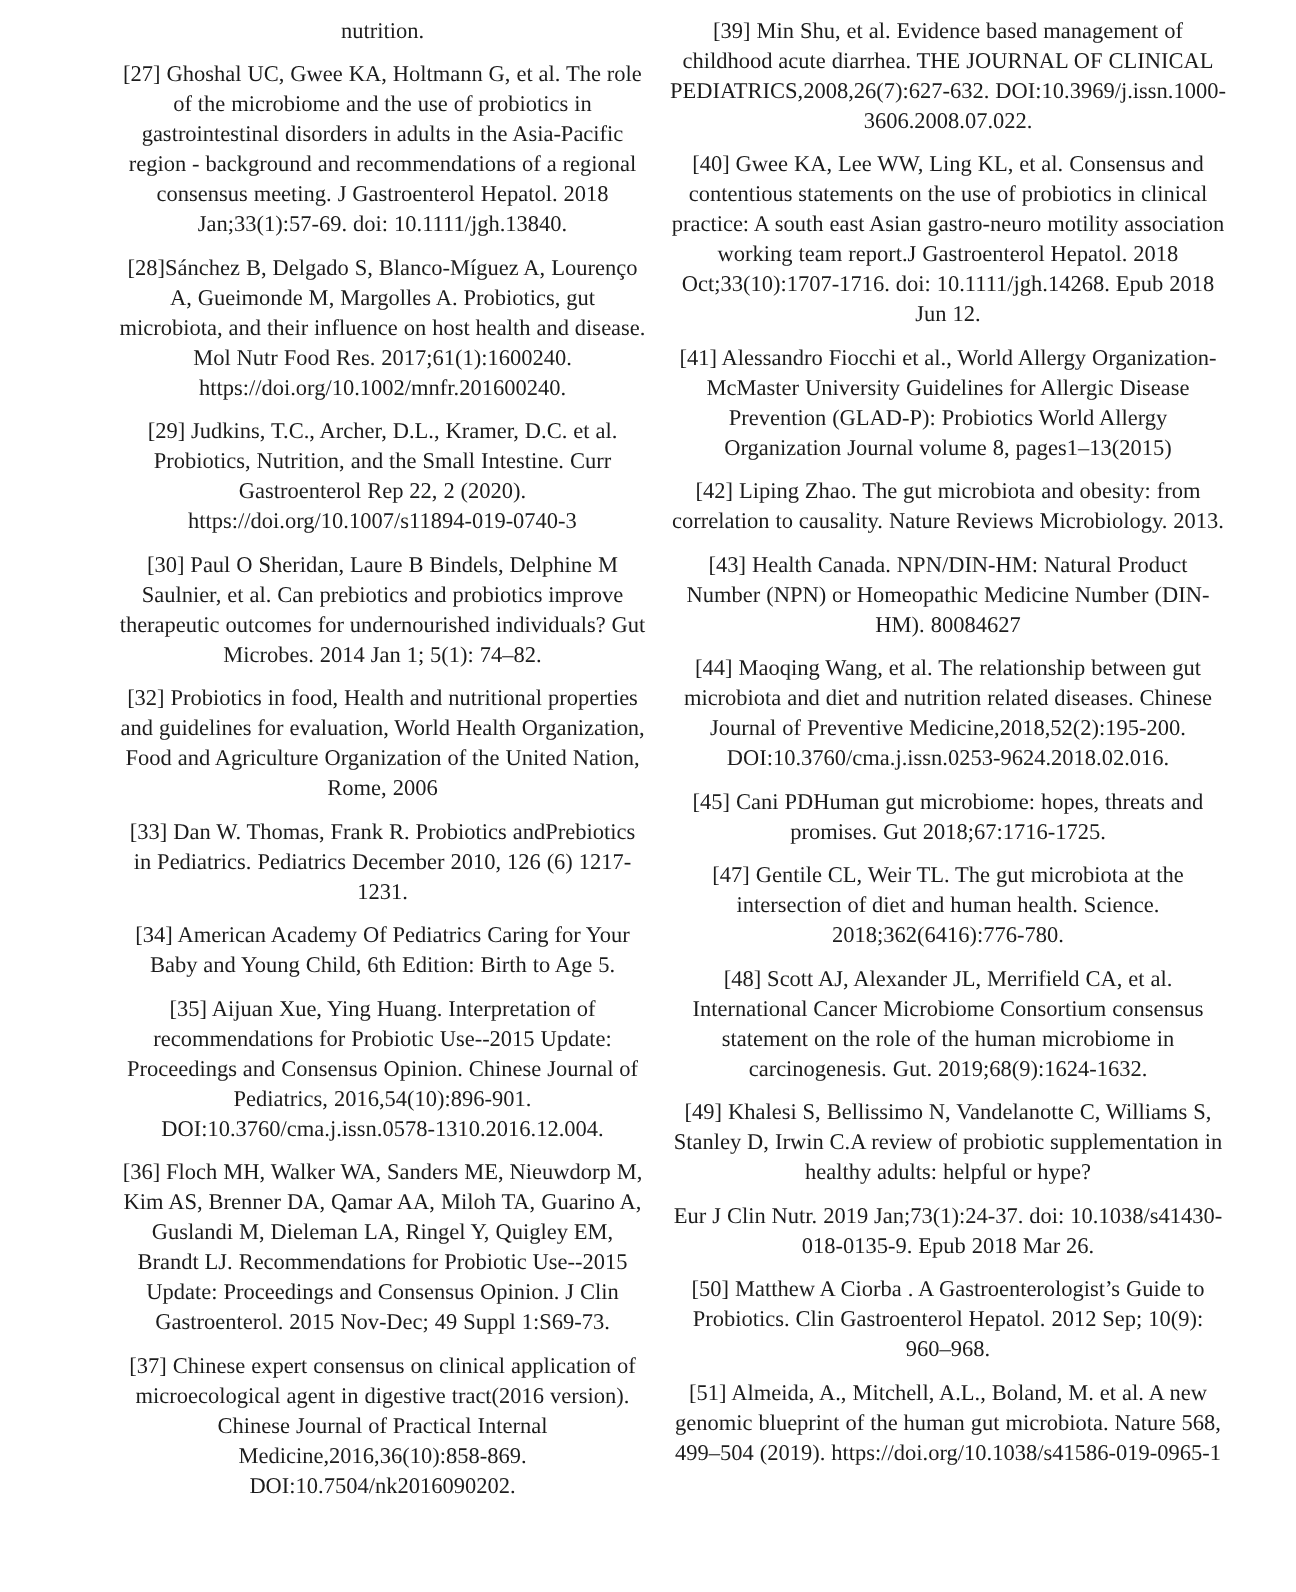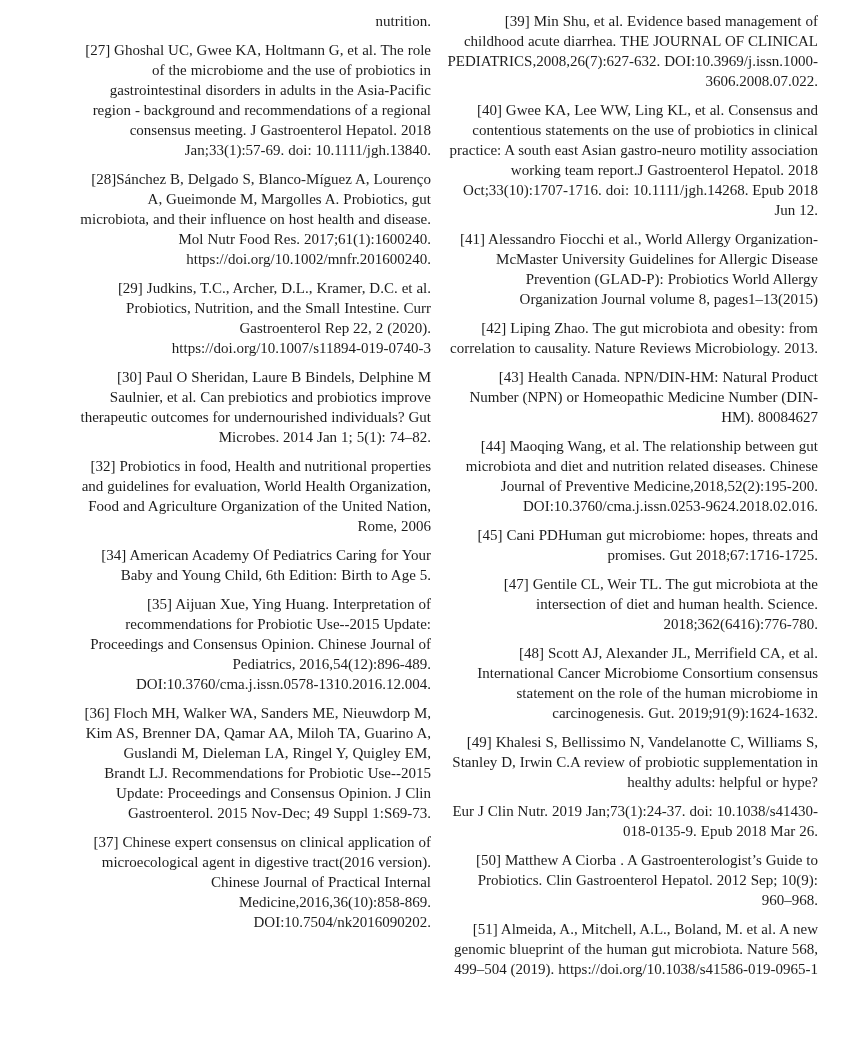--- a/index.html
+++ b/index.html
@@ -21,52 +21,53 @@
     line-height: 20px;
     color: #1c1c1c;
   }
   .col {
     flex: 0 0 auto;
   }
   .col-left  { width: 352px; }
   .col-right { width: 372px; }
   p.ref {
     margin: 0 0 9px 0;
-    text-align: right;
+    text-align: center;
     word-spacing: 0.2px;
   }
 </style>
 </head>
 <body>
 
 <div class="page">
 
   <div class="col col-left">
     <p class="ref">nutrition.</p>
     <p class="ref">[27] Ghoshal UC, Gwee KA, Holtmann G, et al. The role of the microbiome and the use of probiotics in gastrointestinal disorders in adults in the Asia-Pacific region - background and recommendations of a regional consensus meeting. J Gastroenterol Hepatol. 2018 Jan;33(1):57-69. doi: 10.1111/jgh.13840.</p>
     <p class="ref">[28]Sánchez B, Delgado S, Blanco-Míguez A, Lourenço A, Gueimonde M, Margolles A. Probiotics, gut microbiota, and their influence on host health and disease. Mol Nutr Food Res. 2017;61(1):1600240. https://doi.org/10.1002/mnfr.201600240.</p>
     <p class="ref">[29] Judkins, T.C., Archer, D.L., Kramer, D.C. et al. Probiotics, Nutrition, and the Small Intestine. Curr Gastroenterol Rep 22, 2 (2020). https://doi.org/10.1007/s11894-019-0740-3</p>
     <p class="ref">[30] Paul O Sheridan, Laure B Bindels, Delphine M Saulnier, et al. Can prebiotics and probiotics improve therapeutic outcomes for undernourished individuals? Gut Microbes. 2014 Jan 1; 5(1): 74–82.</p>
     <p class="ref">[32] Probiotics in food, Health and nutritional properties and guidelines for evaluation, World Health Organization, Food and Agriculture Organization of the United Nation, Rome, 2006</p>
+    <p class="ref">[33] Dan W. Thomas, Frank R. Probiotics andPrebiotics in Pediatrics. Pediatrics December 2010, 126 (6) 1217-1231.</p>
     <p class="ref">[34] American Academy Of Pediatrics Caring for Your Baby and Young Child, 6th Edition: Birth to Age 5.</p>
-    <p class="ref">[35] Aijuan Xue, Ying Huang. Interpretation of recommendations for Probiotic Use--2015 Update: Proceedings and Consensus Opinion. Chinese Journal of Pediatrics, 2016,54(12):896-489. DOI:10.3760/cma.j.issn.0578-1310.2016.12.004.</p>
+    <p class="ref">[35] Aijuan Xue, Ying Huang. Interpretation of recommendations for Probiotic Use--2015 Update: Proceedings and Consensus Opinion. Chinese Journal of Pediatrics, 2016,54(10):896-901. DOI:10.3760/cma.j.issn.0578-1310.2016.12.004.</p>
     <p class="ref">[36] Floch MH, Walker WA, Sanders ME, Nieuwdorp M, Kim AS, Brenner DA, Qamar AA, Miloh TA, Guarino A, Guslandi M, Dieleman LA, Ringel Y, Quigley EM, Brandt LJ. Recommendations for Probiotic Use--2015 Update: Proceedings and Consensus Opinion. J Clin Gastroenterol. 2015 Nov-Dec; 49 Suppl 1:S69-73.</p>
     <p class="ref">[37] Chinese expert consensus on clinical application of microecological agent in digestive tract(2016 version). Chinese Journal of Practical Internal Medicine,2016,36(10):858-869. DOI:10.7504/nk2016090202.</p>
 
   </div>
 
   <div class="col col-right">
     <p class="ref">[39] Min Shu, et al. Evidence based management of childhood acute diarrhea. THE JOURNAL OF CLINICAL PEDIATRICS,2008,26(7):627-632. DOI:10.3969/j.issn.1000-3606.2008.07.022.</p>
     <p class="ref">[40] Gwee KA, Lee WW, Ling KL, et al. Consensus and contentious statements on the use of probiotics in clinical practice: A south east Asian gastro-neuro motility association working team report.J Gastroenterol Hepatol. 2018 Oct;33(10):1707-1716. doi: 10.1111/jgh.14268. Epub 2018 Jun 12.</p>
     <p class="ref">[41] Alessandro Fiocchi et al., World Allergy Organization-McMaster University Guidelines for Allergic Disease Prevention (GLAD-P): Probiotics World Allergy Organization Journal volume 8, pages1–13(2015)</p>
     <p class="ref">[42] Liping Zhao. The gut microbiota and obesity: from correlation to causality. Nature Reviews Microbiology. 2013.</p>
     <p class="ref">[43] Health Canada. NPN/DIN-HM: Natural Product Number (NPN) or Homeopathic Medicine Number (DIN-HM). 80084627</p>
     <p class="ref">[44] Maoqing Wang, et al. The relationship between gut microbiota and diet and nutrition related diseases. Chinese Journal of Preventive Medicine,2018,52(2):195-200. DOI:10.3760/cma.j.issn.0253-9624.2018.02.016.</p>
     <p class="ref">[45] Cani PDHuman gut microbiome: hopes, threats and promises. Gut 2018;67:1716-1725.</p>
     <p class="ref">[47] Gentile CL, Weir TL. The gut microbiota at the intersection of diet and human health. Science. 2018;362(6416):776-780.</p>
-    <p class="ref">[48] Scott AJ, Alexander JL, Merrifield CA, et al. International Cancer Microbiome Consortium consensus statement on the role of the human microbiome in carcinogenesis. Gut. 2019;91(9):1624-1632.</p>
+    <p class="ref">[48] Scott AJ, Alexander JL, Merrifield CA, et al. International Cancer Microbiome Consortium consensus statement on the role of the human microbiome in carcinogenesis. Gut. 2019;68(9):1624-1632.</p>
     <p class="ref">[49] Khalesi S, Bellissimo N, Vandelanotte C, Williams S, Stanley D, Irwin C.A review of probiotic supplementation in healthy adults: helpful or hype?</p>
     <p class="ref">Eur J Clin Nutr. 2019 Jan;73(1):24-37. doi: 10.1038/s41430-018-0135-9. Epub 2018 Mar 26.</p>
     <p class="ref">[50] Matthew A Ciorba . A Gastroenterologist’s Guide to Probiotics. Clin Gastroenterol Hepatol. 2012 Sep; 10(9): 960–968.</p>
     <p class="ref">[51] Almeida, A., Mitchell, A.L., Boland, M. et al. A new genomic blueprint of the human gut microbiota. Nature 568, 499–504 (2019). https://doi.org/10.1038/s41586-019-0965-1</p>
   </div>
 
 </div>
 
 </body></html>

